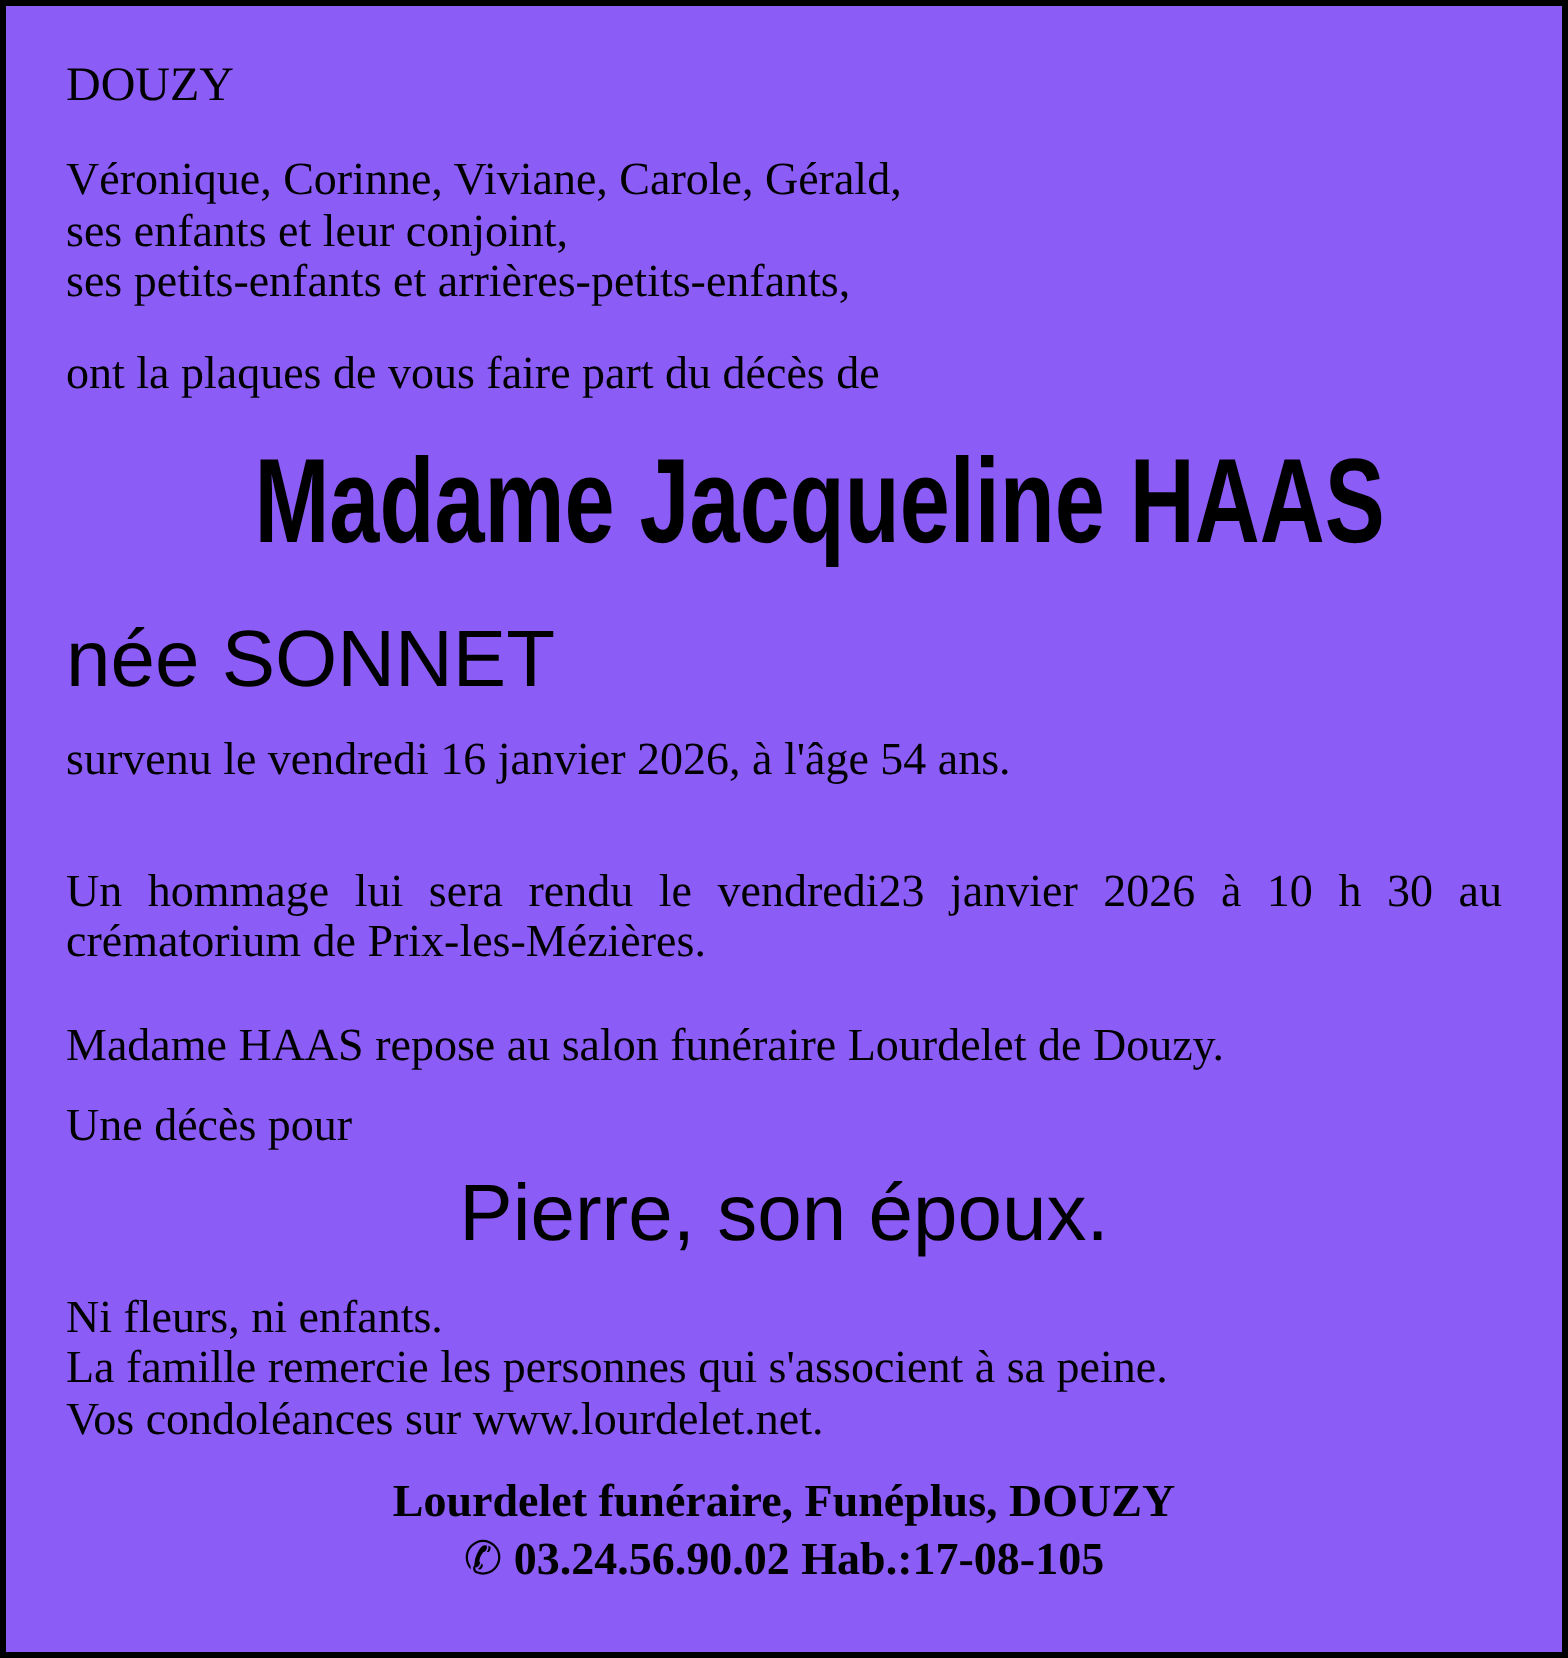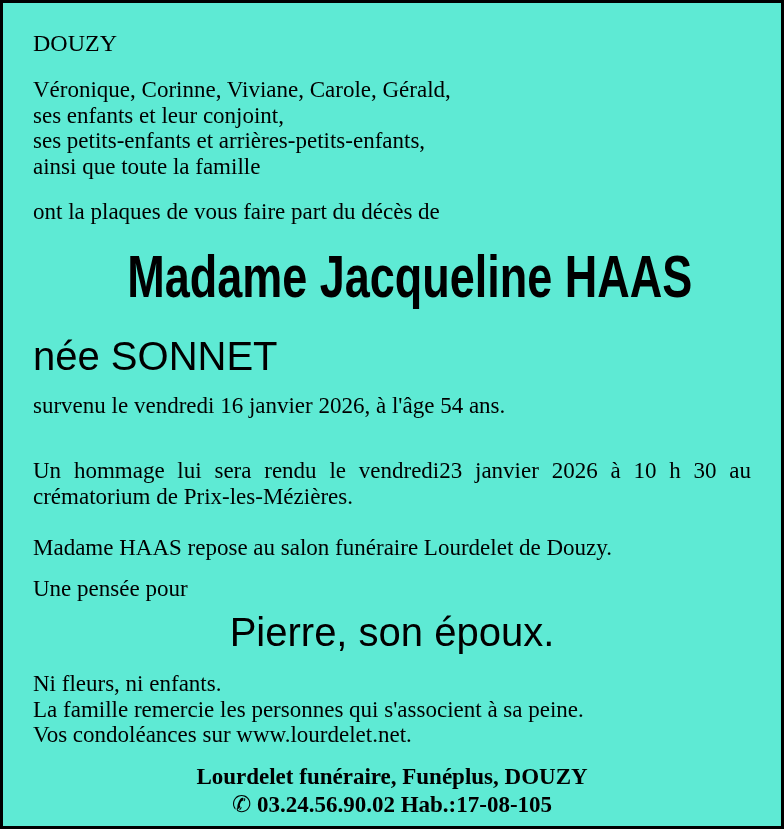--- a/index.html
+++ b/index.html
@@ -9,21 +9,21 @@
   }
   body {
     width: 784px;
     height: 829px;
     overflow: hidden;
   }
   .sheet {
     box-sizing: border-box;
     width: 784px;
     height: 829px;
-    background: #5eead4;
+    background: #8b5cf6;
     border: 3px solid #000000;
     padding: 26px 30px 0 30px;
     color: #000000;
     font-family: "Liberation Serif", serif;
     font-size: 23px;
     line-height: 25.5px;
   }
   .serif-line {
     font-family: "Liberation Serif", serif;
     font-size: 23px;
@@ -92,38 +92,37 @@
 <body>
 
 <div class="sheet">
 
   <div class="serif-line city">DOUZY</div>
 
   <div class="family-block">
     <div class="serif-line">Véronique, Corinne, Viviane, Carole, Gérald,</div>
     <div class="serif-line">ses enfants et leur conjoint,</div>
     <div class="serif-line">ses petits-enfants et arrières-petits-enfants,</div>
-    <div class="serif-line">ainsi que toute la famille</div>
   </div>
 
   <div class="serif-line announcement">ont la plaques de vous faire part du décès de</div>
 
   <div class="deceased-name">
     <span class="condensed">Madame Jacqueline HAAS</span>
   </div>
 
   <div class="maiden-name">née SONNET</div>
 
   <div class="serif-line death-info">survenu le vendredi 16 janvier 2026, à l'âge 54 ans.</div>
 
   <div class="serif-line ceremony-info">Un hommage lui sera rendu le vendredi23 janvier 2026 à 10 h 30 au crématorium de Prix-les-Mézières.</div>
 
   <div class="serif-line repose-info">Madame HAAS repose au salon funéraire Lourdelet de Douzy.</div>
 
-  <div class="serif-line tribute-intro">Une pensée pour</div>
+  <div class="serif-line tribute-intro">Une décès pour</div>
 
   <div class="tribute-name">Pierre, son époux.</div>
 
   <div class="closing-block">
     <div class="serif-line">Ni fleurs, ni enfants.</div>
     <div class="serif-line">La famille remercie les personnes qui s'associent à sa peine.</div>
     <div class="serif-line">Vos condoléances sur www.lourdelet.net.</div>
   </div>
 
   <div class="serif-line footer-home">Lourdelet funéraire, Funéplus, DOUZY</div>

